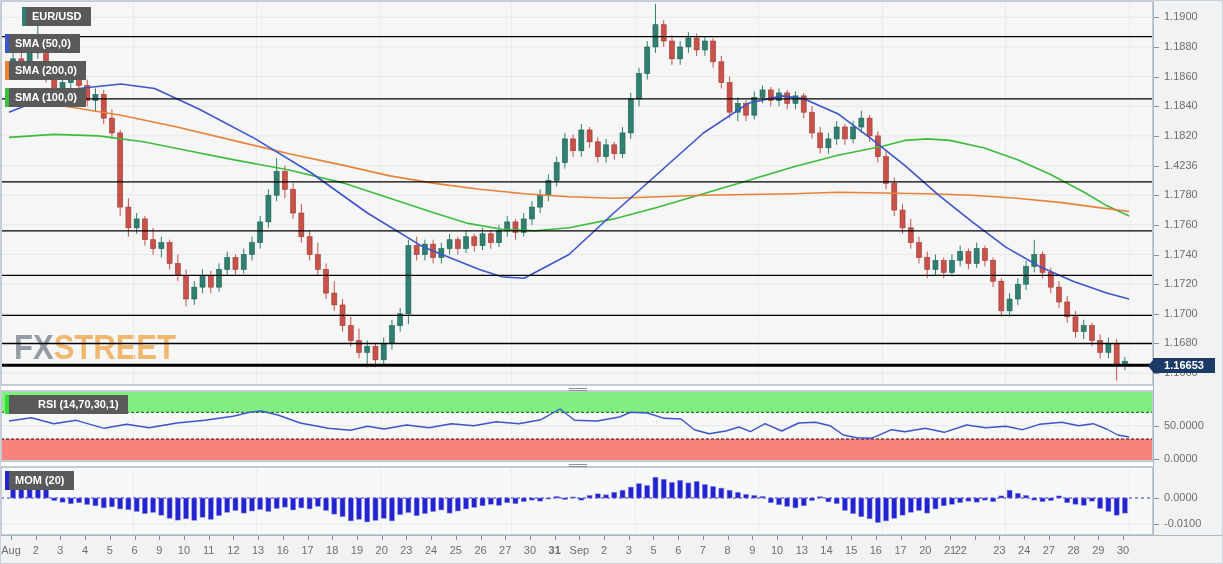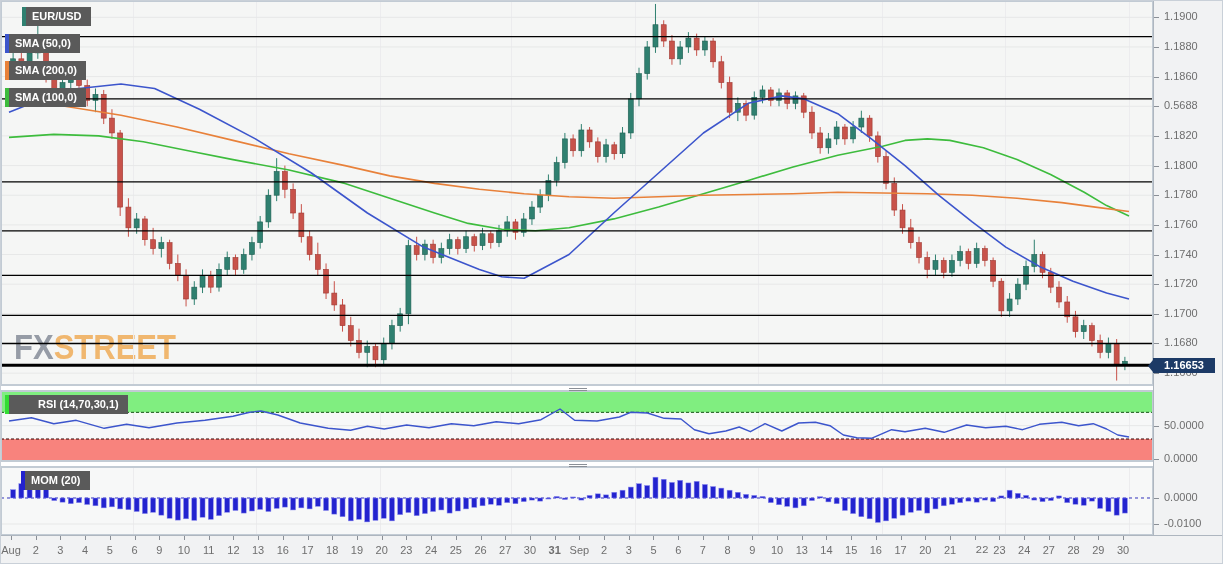--- a/index.html
+++ b/index.html
@@ -513,21 +513,21 @@
       <rect x="0.5" y="0.5" width="1151" height="383" fill="none" stroke="#c2cbd4" stroke-width="1"></rect>
       <rect x="0.5" y="390.5" width="1151" height="69" fill="none" stroke="#c2cbd4" stroke-width="1"></rect>
       <rect x="0.5" y="466.5" width="1151" height="67" fill="none" stroke="#c2cbd4" stroke-width="1"></rect>
     </svg>
 
   <div class="lbox" id="box-symbol" style="left: 4px; top: 6px; border-left-color: rgb(47, 128, 112); margin-left: 17px;">EUR/USD</div>
   <div class="lbox" id="box-sma50" style="left: 4px; top: 33px; border-left-color: rgb(60, 85, 204);">SMA (50,0)</div>
   <div class="lbox" id="box-sma200" style="left: 4px; top: 60px; border-left-color: rgb(232, 129, 58);">SMA (200,0)</div>
   <div class="lbox" id="box-sma100" style="left: 4px; top: 87px; border-left-color: rgb(61, 188, 61);">SMA (100,0)</div>
   <div class="lbox" id="box-rsi" style="left: 4px; top: 394px; border-left-color: rgb(51, 221, 51); padding-left: 29px;">RSI (14,70,30,1)</div>
-  <div class="lbox" id="box-mom" style="left: 4px; top: 470px; border-left-color: rgb(35, 35, 207); margin-left: 16px;">MOM (20)</div>
+  <div class="lbox" id="box-mom" style="left: 4px; top: 470px; border-left-color: rgb(35, 35, 207);">MOM (20)</div>
 
   <div id="splitter1" class="splitter">
     <span class="grip">
         <i></i>
         <i></i>
       </span>
   </div>
   <div id="splitter2" class="splitter">
     <span class="grip">
         <i></i>
@@ -535,25 +535,25 @@
       </span>
   </div>
 
   <div id="gutter">
       <div class="axis-label" style="left: 10px; top: 9.30888px;">1.1900</div>
       <div class="tick" style="left: 0px; top: 16px; width: 5px; height: 1px;"></div>
       <div class="axis-label" style="left: 10px; top: 38.9614px;">1.1880</div>
       <div class="tick" style="left: 0px; top: 46px; width: 5px; height: 1px;"></div>
       <div class="axis-label" style="left: 10px; top: 68.6139px;">1.1860</div>
       <div class="tick" style="left: 0px; top: 76px; width: 5px; height: 1px;"></div>
-      <div class="axis-label" style="left: 10px; top: 98.2664px;">0.5688</div>
+      <div class="axis-label" style="left: 10px; top: 98.2664px;">1.1840</div>
       <div class="tick" style="left: 0px; top: 105px; width: 5px; height: 1px;"></div>
       <div class="axis-label" style="left: 10px; top: 127.919px;">1.1820</div>
       <div class="tick" style="left: 0px; top: 135px; width: 5px; height: 1px;"></div>
-      <div class="axis-label" style="left: 10px; top: 157.571px;">1.1800</div>
+      <div class="axis-label" style="left: 10px; top: 157.571px;">1.4236</div>
       <div class="tick" style="left: 0px; top: 165px; width: 5px; height: 1px;"></div>
       <div class="axis-label" style="left: 10px; top: 187.224px;">1.1780</div>
       <div class="tick" style="left: 0px; top: 194px; width: 5px; height: 1px;"></div>
       <div class="axis-label" style="left: 10px; top: 216.876px;">1.1760</div>
       <div class="tick" style="left: 0px; top: 224px; width: 5px; height: 1px;"></div>
       <div class="axis-label" style="left: 10px; top: 246.529px;">1.1740</div>
       <div class="tick" style="left: 0px; top: 254px; width: 5px; height: 1px;"></div>
       <div class="axis-label" style="left: 10px; top: 276.181px;">1.1720</div>
       <div class="tick" style="left: 0px; top: 283px; width: 5px; height: 1px;"></div>
       <div class="axis-label" style="left: 10px; top: 305.834px;">1.1700</div>
@@ -643,21 +643,21 @@
       <div class="axis-label" style="left: 830.178px; top: 8px; width: 40px; text-align: center;">15</div>
       <div class="tick" style="left: 850px; top: 0px; width: 1px; height: 4px;"></div>
       <div class="axis-label" style="left: 854.889px; top: 8px; width: 40px; text-align: center;">16</div>
       <div class="tick" style="left: 875px; top: 0px; width: 1px; height: 4px;"></div>
       <div class="axis-label" style="left: 879.6px; top: 8px; width: 40px; text-align: center;">17</div>
       <div class="tick" style="left: 900px; top: 0px; width: 1px; height: 4px;"></div>
       <div class="axis-label" style="left: 904.311px; top: 8px; width: 40px; text-align: center;">20</div>
       <div class="tick" style="left: 924px; top: 0px; width: 1px; height: 4px;"></div>
       <div class="axis-label" style="left: 929.022px; top: 8px; width: 40px; text-align: center;">21</div>
       <div class="tick" style="left: 949px; top: 0px; width: 1px; height: 4px;"></div>
-      <div class="axis-label" style="left: 953.733px; top: 8px; width: 34px; text-align: right; font-family: Liberation Mono, monospace;">22</div>
+      <div class="axis-label" style="left: 953.733px; top: 8px; width: 34px; text-align: left;">22</div>
       <div class="tick" style="left: 974px; top: 0px; width: 1px; height: 4px;"></div>
       <div class="axis-label" style="left: 978.444px; top: 8px; width: 40px; text-align: center;">23</div>
       <div class="tick" style="left: 998px; top: 0px; width: 1px; height: 4px;"></div>
       <div class="axis-label" style="left: 1003.16px; top: 8px; width: 40px; text-align: center;">24</div>
       <div class="tick" style="left: 1023px; top: 0px; width: 1px; height: 4px;"></div>
       <div class="axis-label" style="left: 1027.87px; top: 8px; width: 40px; text-align: center;">27</div>
       <div class="tick" style="left: 1048px; top: 0px; width: 1px; height: 4px;"></div>
       <div class="axis-label" style="left: 1052.58px; top: 8px; width: 40px; text-align: center;">28</div>
       <div class="tick" style="left: 1073px; top: 0px; width: 1px; height: 4px;"></div>
       <div class="axis-label" style="left: 1077.29px; top: 8px; width: 40px; text-align: center;">29</div>

